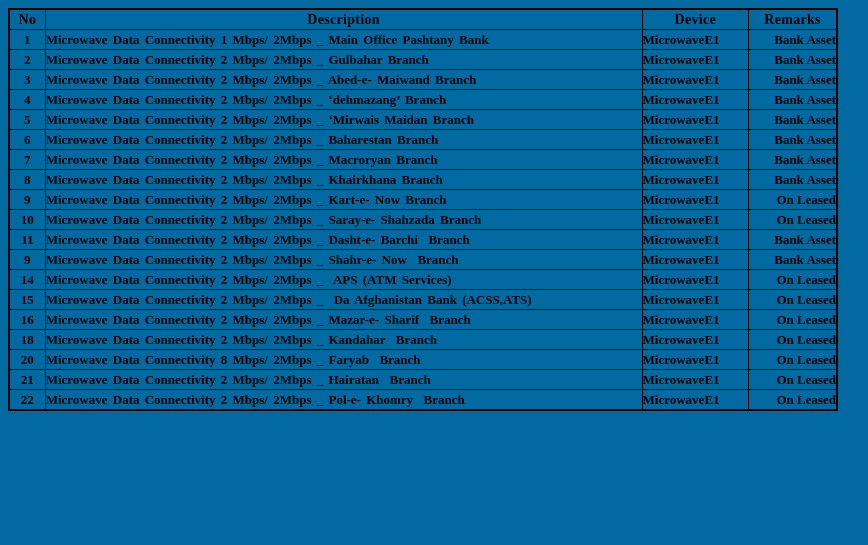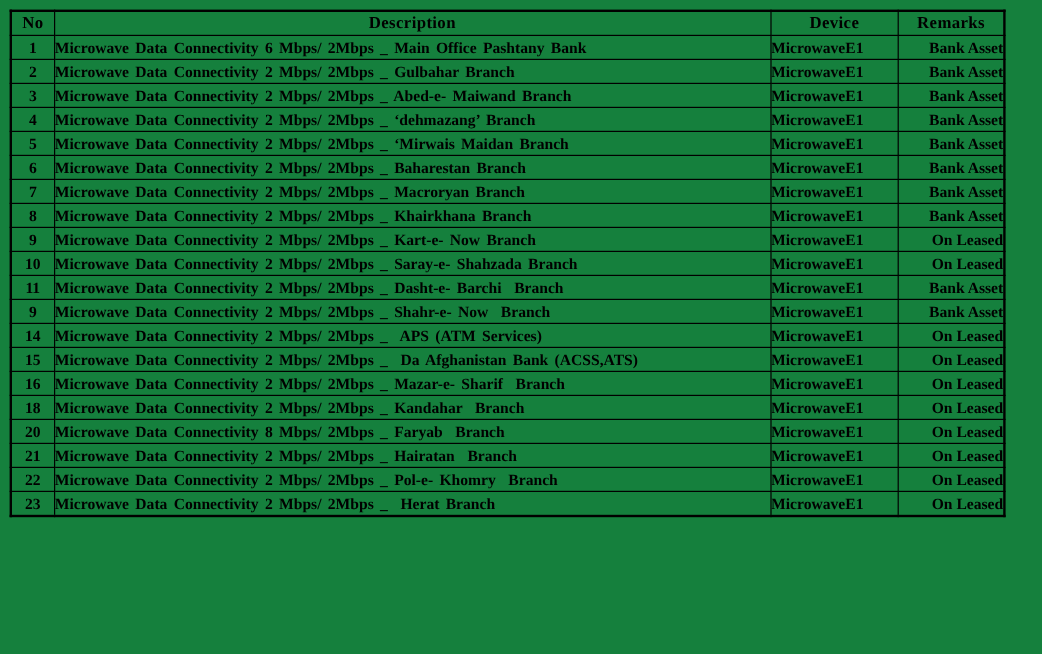--- a/index.html
+++ b/index.html
@@ -4,21 +4,21 @@
 <style>
   html, body {
     margin: 0;
     padding: 0;
     background: #ffffff;
   }
   .page {
     position: relative;
     width: 868px;
     height: 545px;
-    background: #15803d;
+    background: #0369a1;
     font-family: "Liberation Serif", serif;
     overflow: hidden;
   }
   table.data-table {
     position: absolute;
     left: 8px;
     top: 8px;
     width: 830px;
     border-collapse: collapse;
     table-layout: fixed;
@@ -64,21 +64,21 @@
       <tr>
         <th class="col-no">No</th>
         <th class="col-desc">Description</th>
         <th class="col-device">Device</th>
         <th class="col-remarks">Remarks</th>
       </tr>
     </thead>
     <tbody>
         <tr>
           <td class="col-no">1</td>
-          <td class="col-desc">Microwave Data Connectivity 6 Mbps/ 2Mbps _ Main Office Pashtany Bank</td>
+          <td class="col-desc">Microwave Data Connectivity 1 Mbps/ 2Mbps _ Main Office Pashtany Bank</td>
           <td class="col-device">MicrowaveE1</td>
           <td class="col-remarks">Bank Asset</td>
         </tr>
         <tr>
           <td class="col-no">2</td>
           <td class="col-desc">Microwave Data Connectivity 2 Mbps/ 2Mbps _ Gulbahar Branch</td>
           <td class="col-device">MicrowaveE1</td>
           <td class="col-remarks">Bank Asset</td>
         </tr>
         <tr>
@@ -176,21 +176,15 @@
           <td class="col-desc">Microwave Data Connectivity 2 Mbps/ 2Mbps _ Hairatan  Branch</td>
           <td class="col-device">MicrowaveE1</td>
           <td class="col-remarks">On Leased</td>
         </tr>
         <tr>
           <td class="col-no">22</td>
           <td class="col-desc">Microwave Data Connectivity 2 Mbps/ 2Mbps _ Pol-e- Khomry  Branch</td>
           <td class="col-device">MicrowaveE1</td>
           <td class="col-remarks">On Leased</td>
         </tr>
-        <tr>
-          <td class="col-no">23</td>
-          <td class="col-desc">Microwave Data Connectivity 2 Mbps/ 2Mbps _  Herat Branch</td>
-          <td class="col-device">MicrowaveE1</td>
-          <td class="col-remarks">On Leased</td>
-        </tr>
       </tbody>
   </table>
 </div>
 
 </body></html>

